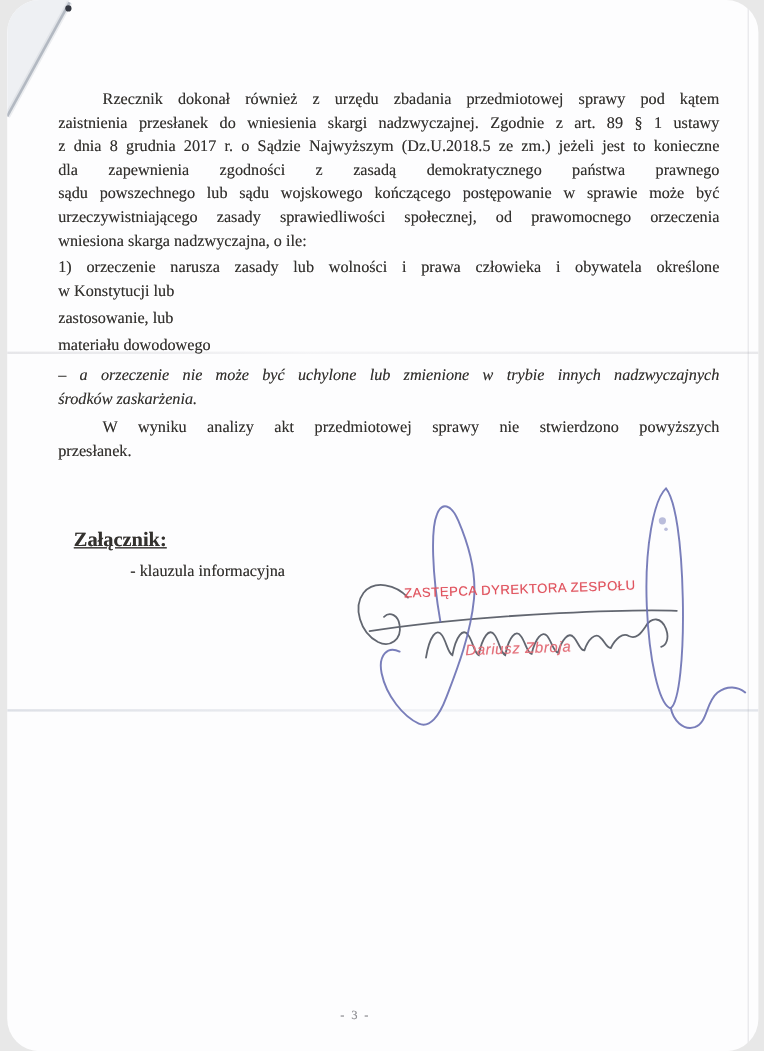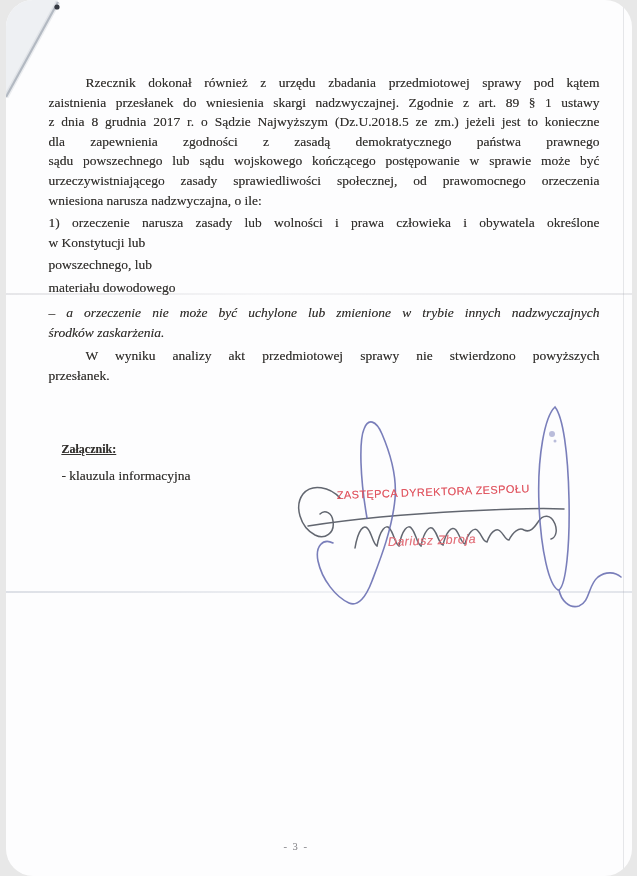--- a/index.html
+++ b/index.html
@@ -36,22 +36,22 @@
     font-size:13.5px; line-height:19.6px;
     text-shadow:0 0 .4px rgba(50,48,45,.55);
   }
   .ln { text-align:justify; text-align-last:justify; }
   .ln-last { text-align:left; }
   .indent { text-indent:37px; }
   .para-item   { margin-top:3px; }
   .para-dash   { margin-top:5.5px;font-style:italic; }
   .para-close  { margin-top:4px; }
   .attachment  { margin-top:55px; }
-  .attachment-heading { font-weight:bold; text-decoration:underline; font-size:12px; }
-  .attachment-item { margin-top:6px; }
+  .attachment-heading { font-weight:bold; text-decoration:underline; font-size:17px; }
+  .attachment-item { margin-top:6px;margin-left:47px; }
 
   
   .footer-pageno {
     position:absolute; left:278px; top:841px;
     font-size:10.5px; letter-spacing:1.5px; color:#8e8e92;
     text-shadow:0 0 .5px rgba(140,140,145,.5);
   }
 
   
   .sig-area { position:absolute; left:0; top:0; width:637px; height:876px; pointer-events:none; }
@@ -94,30 +94,30 @@
 
   <div class="content">
 
     <div>
       <div class="ln indent">Rzecznik dokonał również z urzędu zbadania przedmiotowej sprawy pod kątem</div>
       <div class="ln">zaistnienia przesłanek do wniesienia skargi nadzwyczajnej. Zgodnie z art. 89 § 1 ustawy</div>
       <div class="ln">z dnia 8 grudnia 2017 r. o Sądzie Najwyższym (Dz.U.2018.5 ze zm.) jeżeli jest to konieczne</div>
       <div class="ln">dla zapewnienia zgodności z zasadą demokratycznego państwa prawnego</div>
       <div class="ln">sądu powszechnego lub sądu wojskowego kończącego postępowanie w sprawie może być</div>
       <div class="ln">urzeczywistniającego zasady sprawiedliwości społecznej, od prawomocnego orzeczenia</div>
-      <div class="ln-last">wniesiona narusza nadzwyczajna, o ile:</div>
+      <div class="ln-last">wniesiona skarga nadzwyczajna, o ile:</div>
     </div>
 
     <div class="para-item">
       <div class="ln">1) orzeczenie narusza zasady lub wolności i prawa człowieka i obywatela określone</div>
       <div class="ln-last">w Konstytucji lub</div>
     </div>
 
     <div class="para-item">
-      <div class="ln-last">powszechnego, lub</div>
+      <div class="ln-last">zastosowanie, lub</div>
     </div>
 
     <div class="para-item">
       <div class="ln-last">materiału dowodowego</div>
     </div>
 
     <div class="para-dash">
       <div class="ln">– a orzeczenie nie może być uchylone lub zmienione w trybie innych nadzwyczajnych</div>
       <div class="ln-last">środków zaskarżenia.</div>
     </div>

